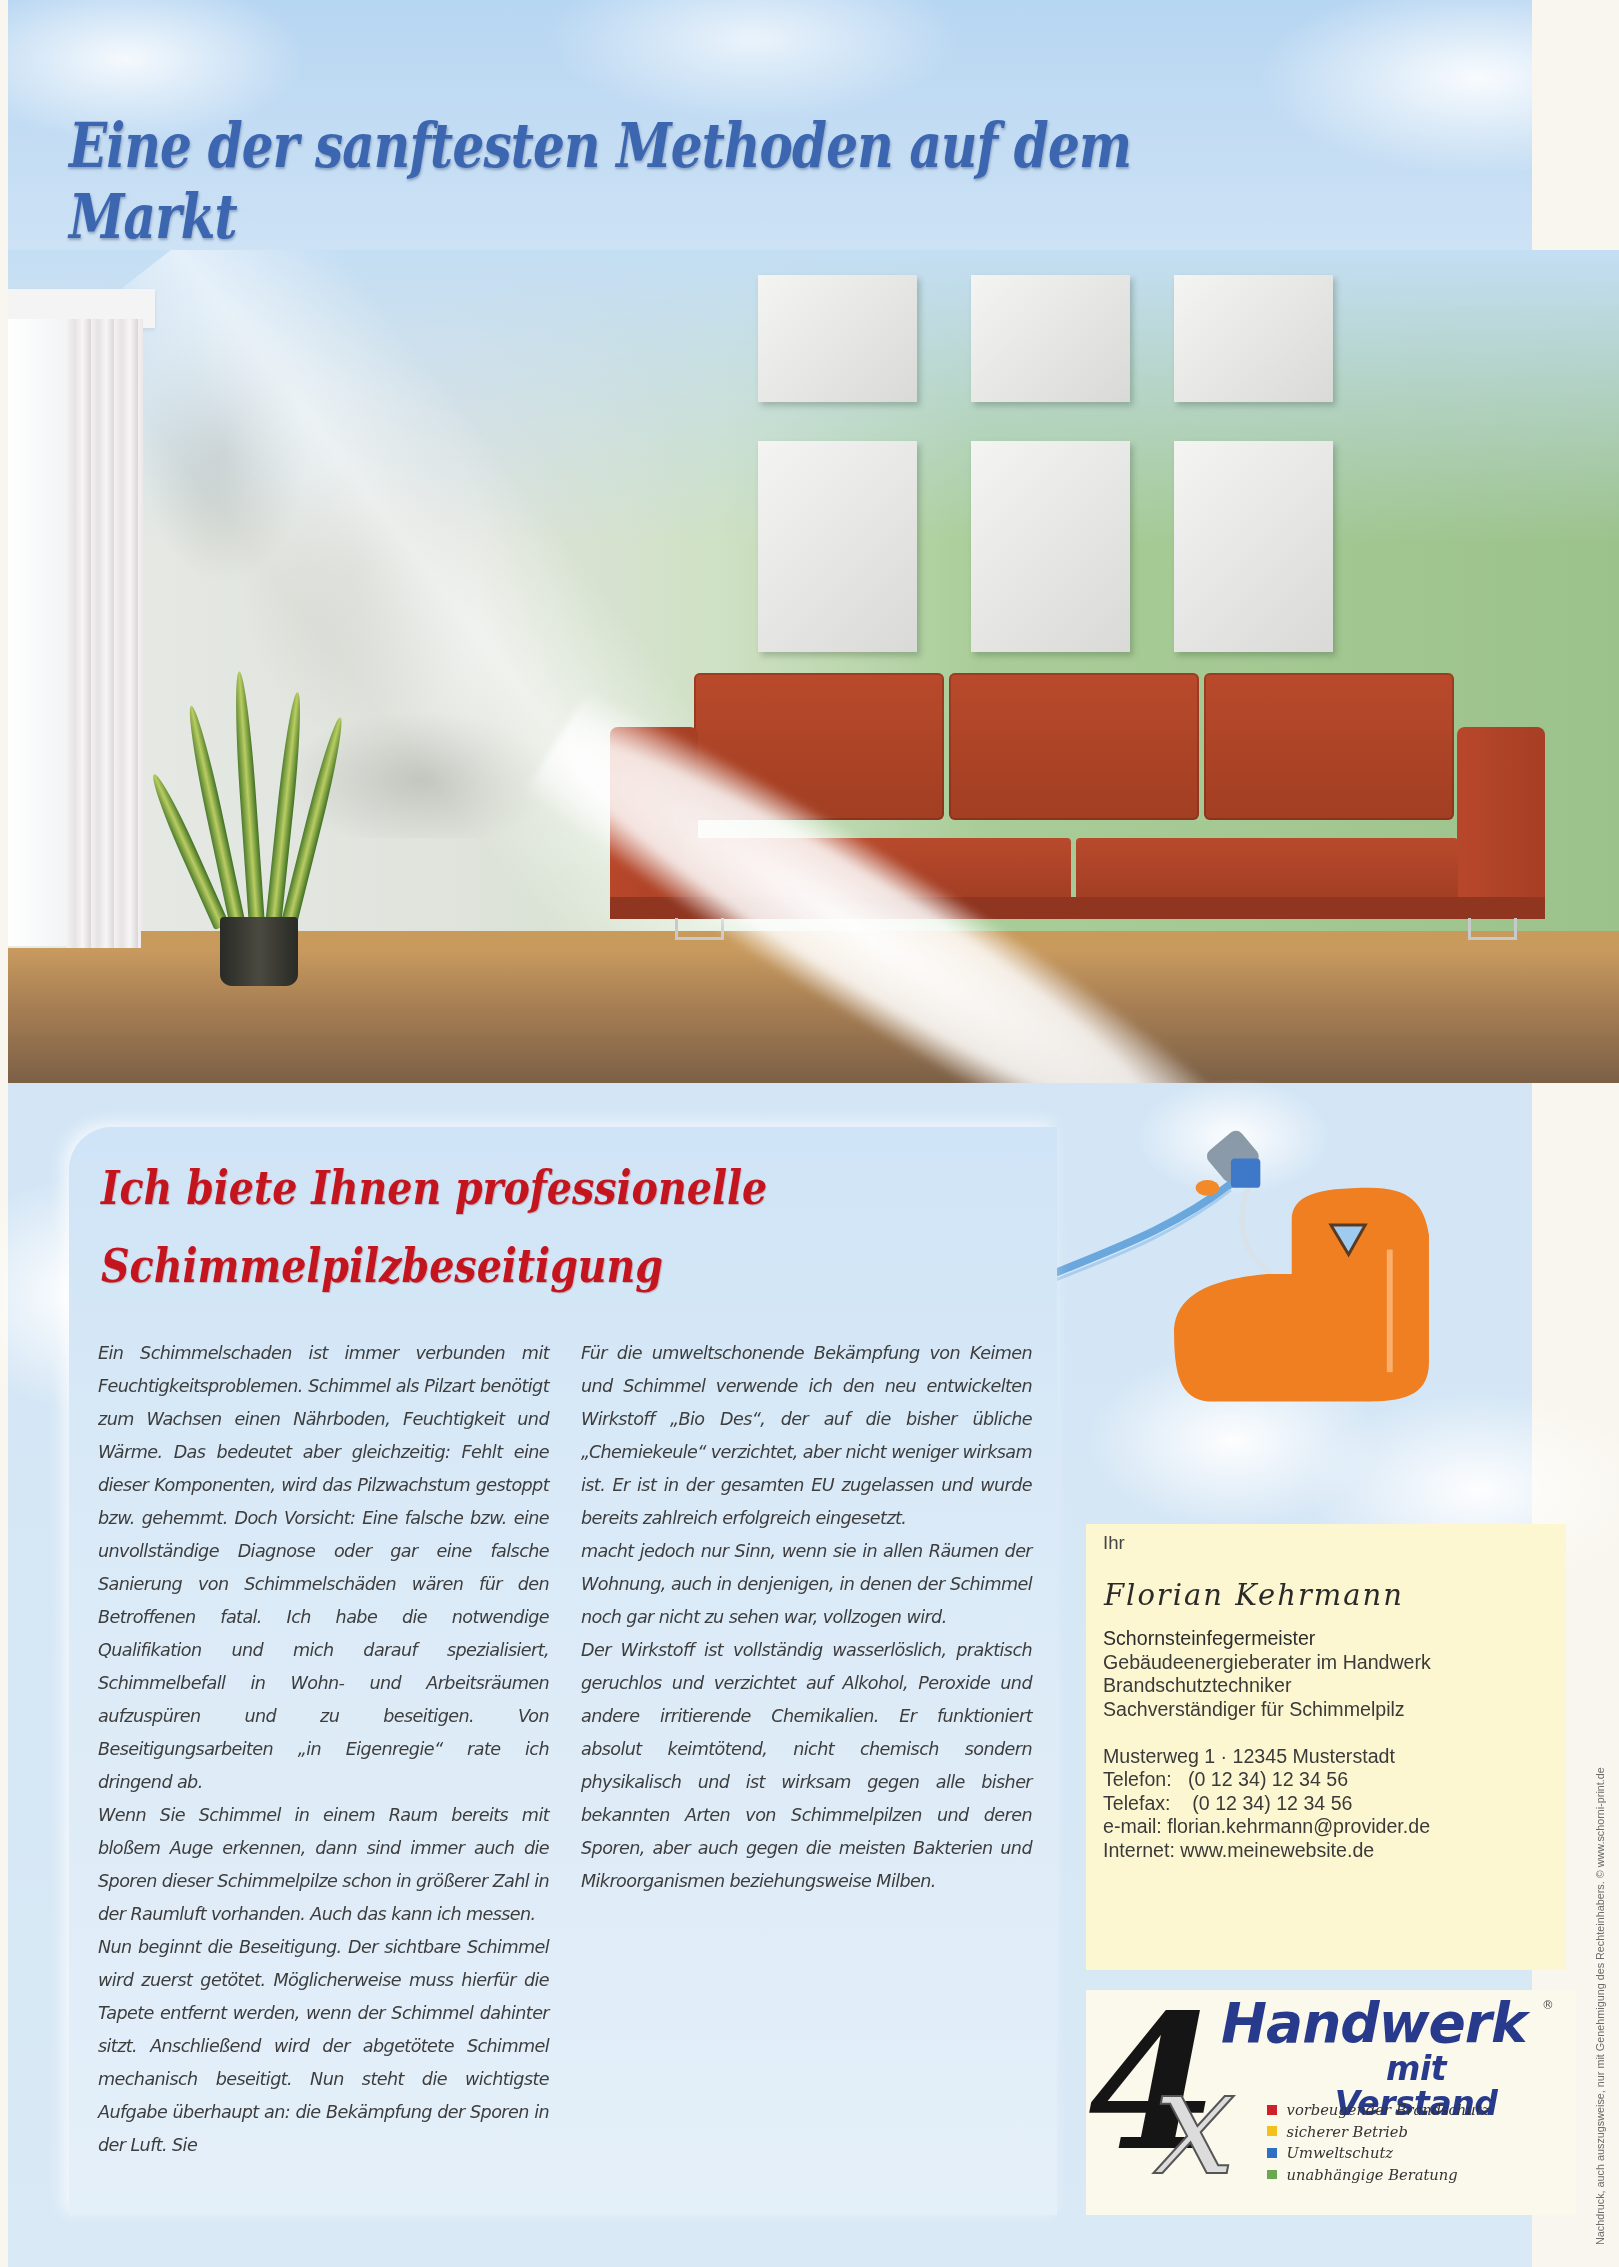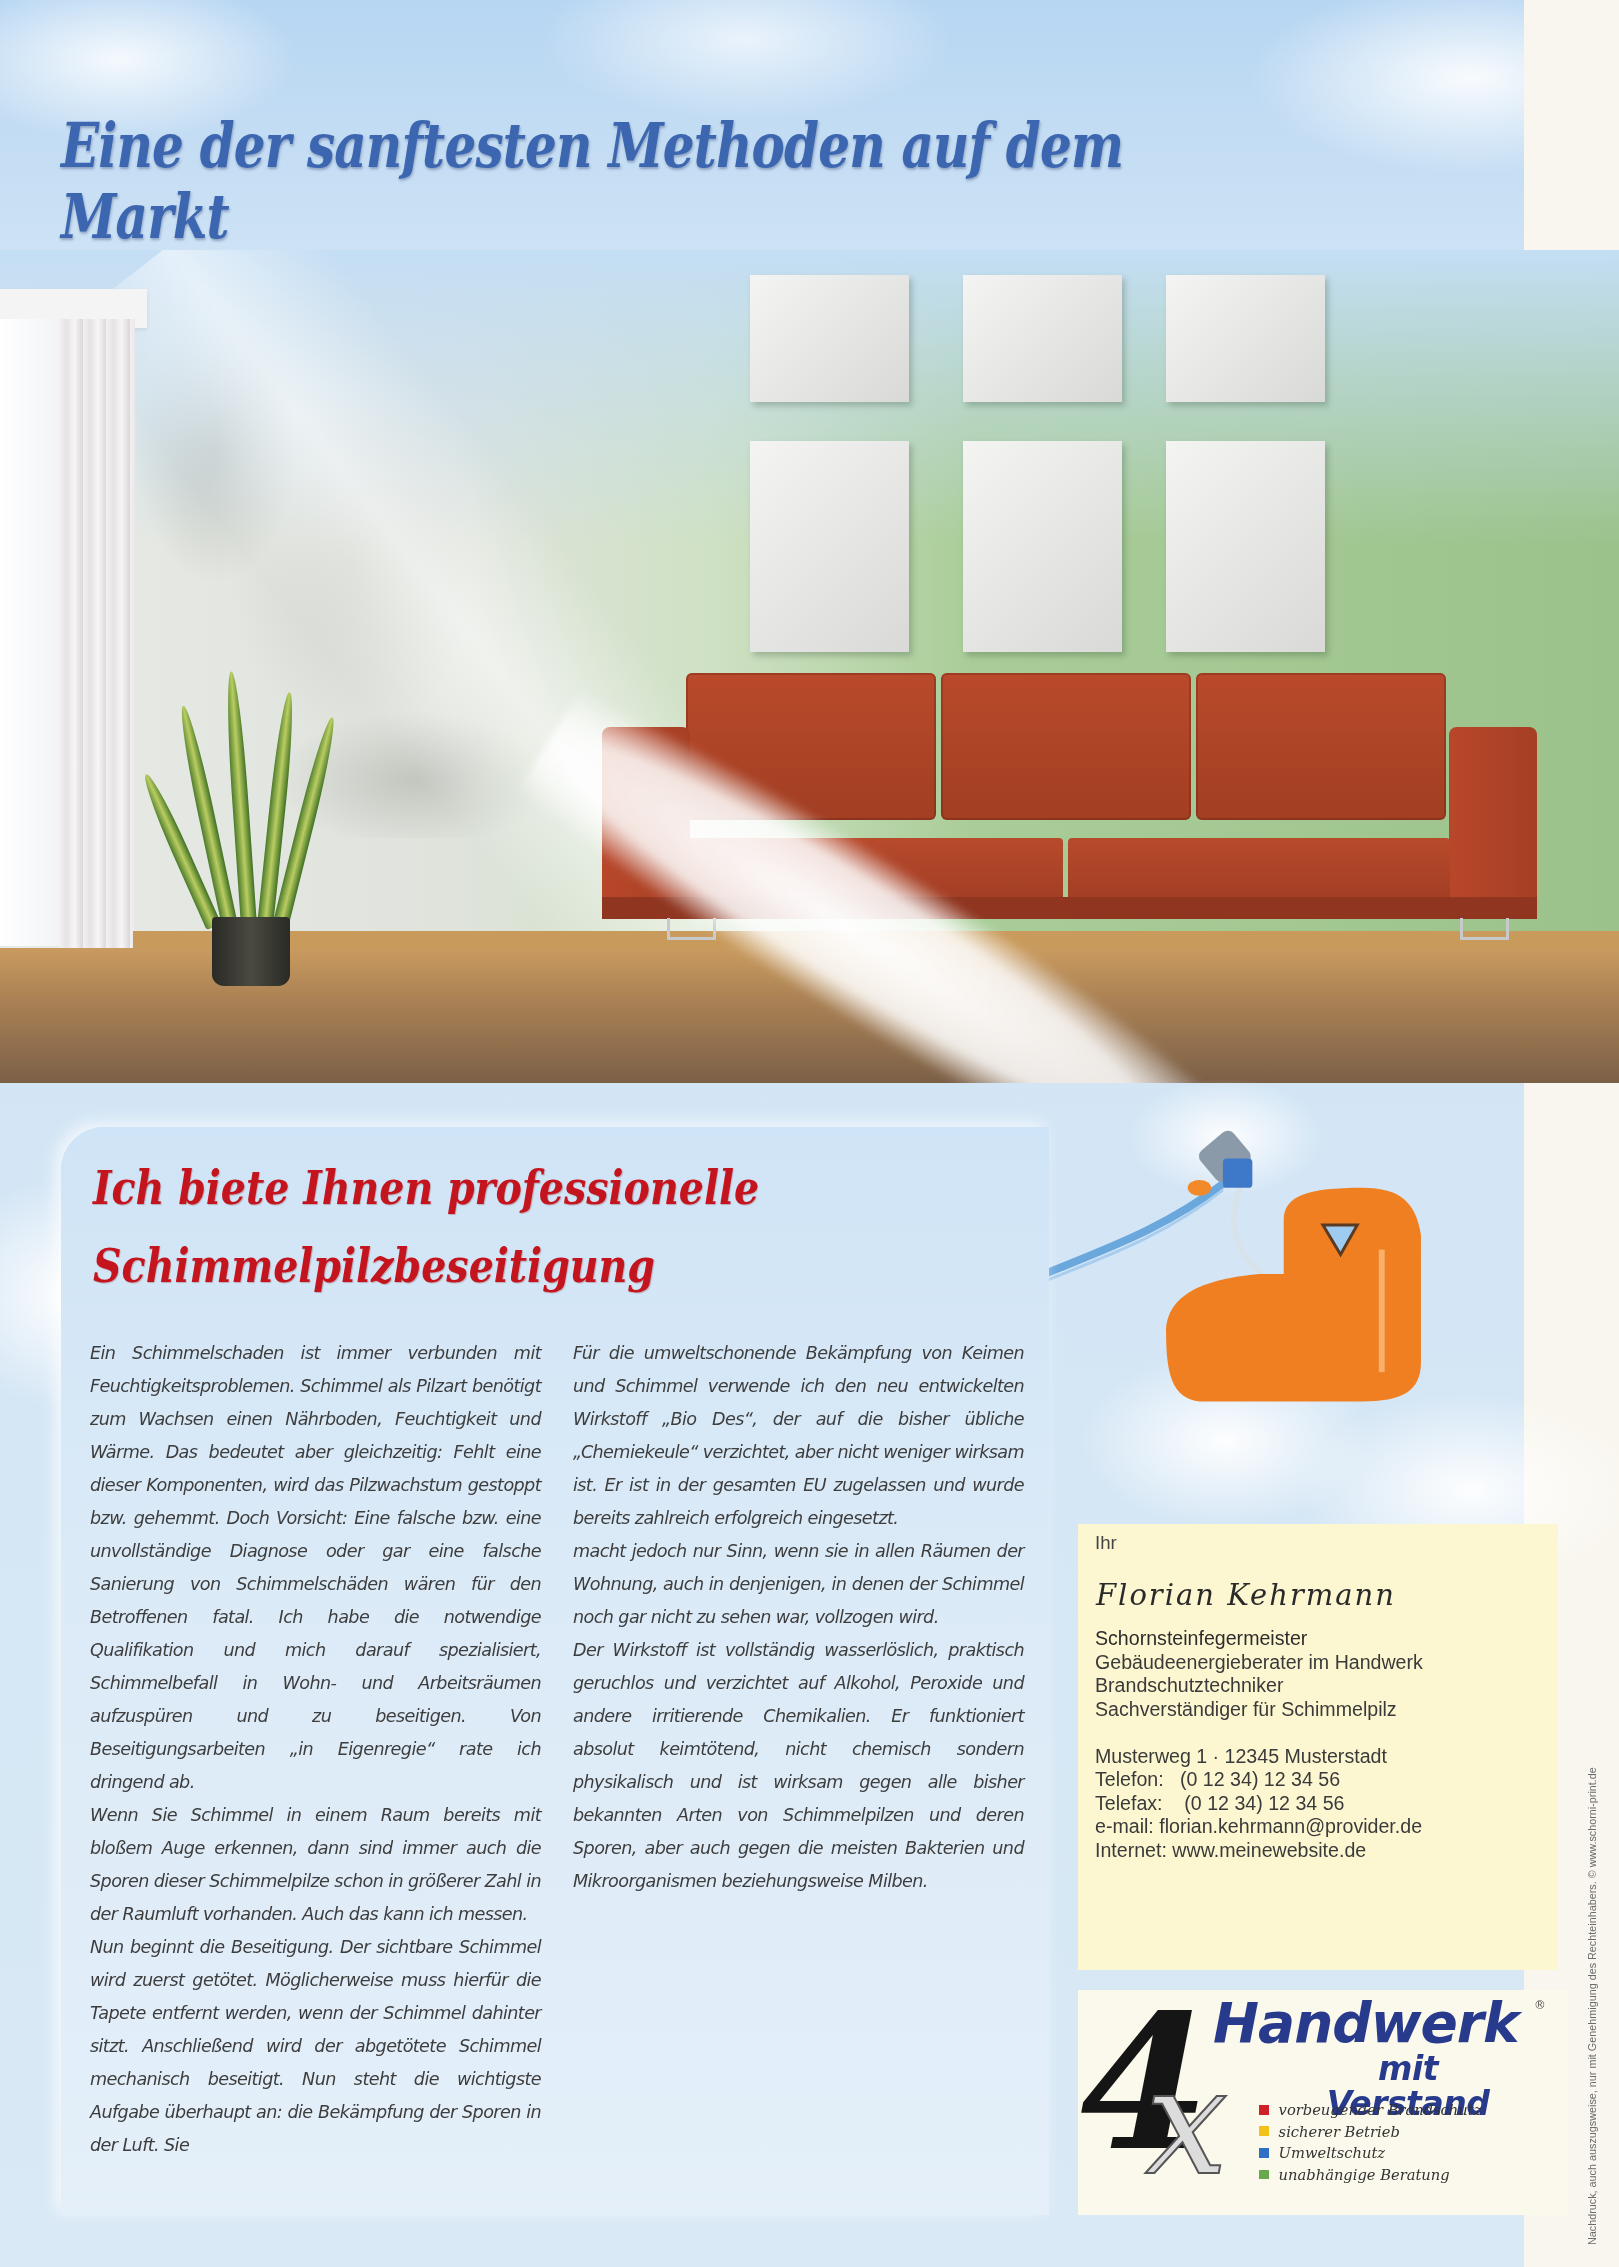--- a/index.html
+++ b/index.html
@@ -1,21 +1,21 @@
 <!DOCTYPE html>
 <html><head>
 <meta charset="utf-8">
 <style>
   * { box-sizing: border-box; margin: 0; padding: 0; }
   html, body { width: 1619px; height: 2267px; overflow: hidden; background: #f8f6ee; }
   body { position: relative; font-family: "DejaVu Sans", sans-serif; }
 
   
   .page {
-    position: absolute; left: 0; top: 0; width: 1524px; height: 2267px;
+    position: absolute; left: 8px; top: 0; width: 1524px; height: 2267px;
     background:
       radial-gradient(ellipse 255px 118px at 118px 59px, rgba(255,255,255,0.85), rgba(255,255,255,0) 70%),
       radial-gradient(ellipse 314px 137px at 1470px 78px, rgba(255,255,255,0.9), rgba(255,255,255,0) 70%),
       radial-gradient(ellipse 294px 118px at 745px 39px, rgba(255,255,255,0.7), rgba(255,255,255,0) 70%),
       linear-gradient(180deg, #b7d6f2 0%, #cfe3f5 12%, #d9e9f5 100%);
   }
 
   
   .headline {
     position: absolute; left: 61px; top: 110px; width: 1470px;

